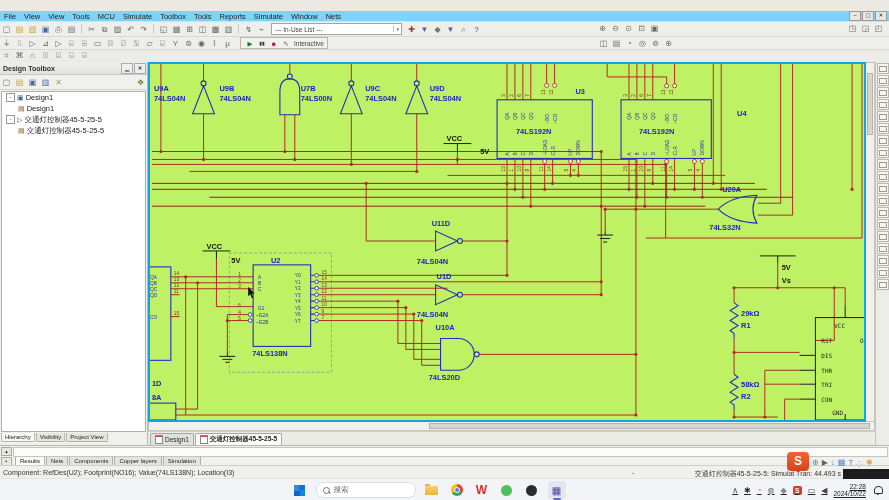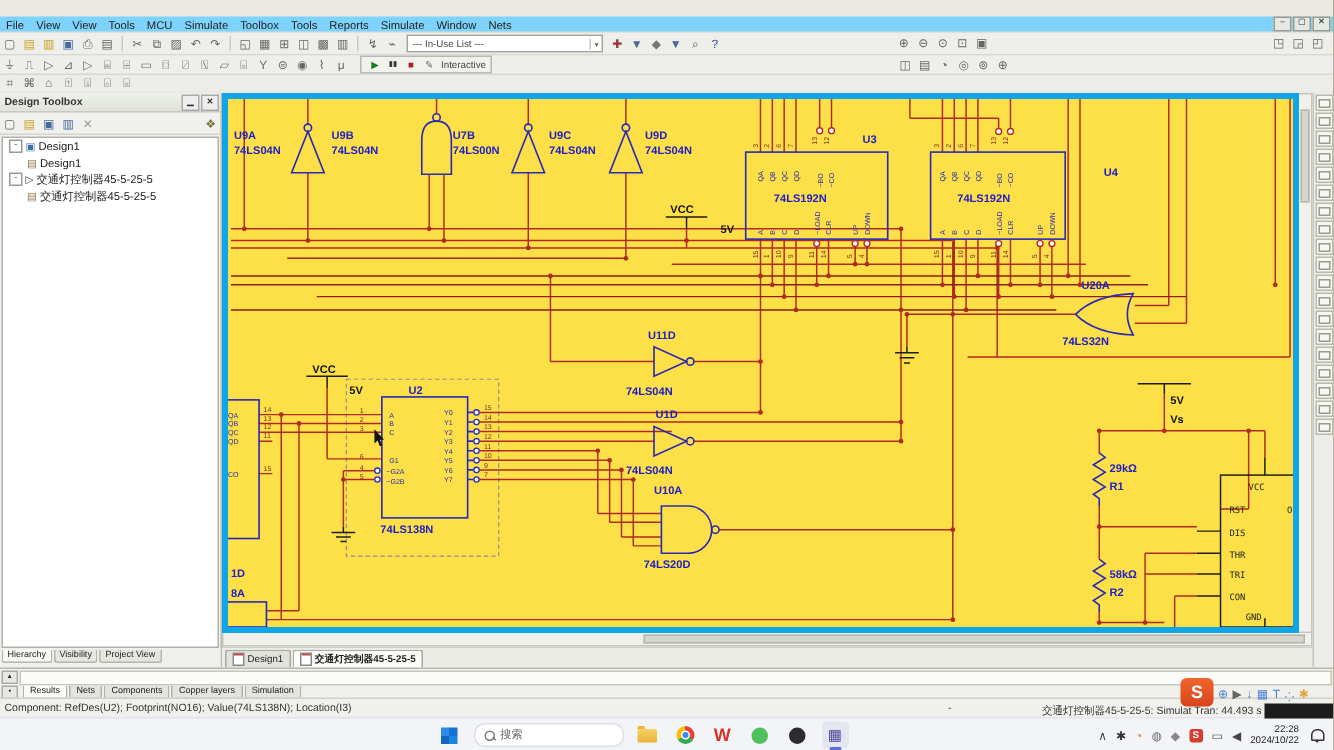--- a/index.html
+++ b/index.html
@@ -49,21 +49,21 @@
   .exp{width:7px;height:7px;border:1px solid #999;background:#fff;font-size:6px;line-height:6px;
     text-align:center;color:#444;margin-right:2px;flex:none;}
   .ticn{font-size:7px;margin-right:2px;flex:none;}
   .dt-tabs{height:12px;display:flex;align-items:flex-start;padding-left:1px;background:#f0f0ec;}
   .dt-tabs .tab{font-size:6px;padding:1px 3px;border:1px solid #b5b5ad;border-top:none;background:#e6e6e0;
     border-radius:0 0 2px 2px;margin-right:1px;}
   .dt-tabs .tab.active{background:#f8f8f4;}
   
   #canvascol{flex:1;display:flex;flex-direction:column;min-width:0;}
   #canvasrow{flex:1;display:flex;min-height:0;}
-  #canvas{flex:1;position:relative;background:#fde047;border:4px solid #0ea5e9;min-width:0;}
+  #canvas{flex:1;position:relative;background:#bef264;border:2px solid #0ea5e9;min-width:0;}
   #canvas svg{position:absolute;inset:0;width:100%;height:100%;}
   .vscroll{width:8px;flex:none;background:#f1f1ec;border:1px solid #c5c5bd;border-left:none;}
   .vthumb{margin:10px 1px;height:60px;background:#d6d6ce;border:1px solid #b5b5ad;}
   .hscroll{height:8px;background:#f1f1ec;border:1px solid #c5c5bd;border-top:none;position:relative;}
   .hthumb{position:absolute;left:280px;right:4px;top:1px;bottom:1px;background:#d6d6ce;border:1px solid #b5b5ad;}
   #sheettabs{height:13px;background:#eceсe6;background:#ecece6;display:flex;align-items:flex-end;padding-left:2px;border-top:1px solid #cfcfc7;}
   #sheettabs .tab{display:flex;align-items:center;font-size:6.5px;height:11px;padding:0 4px;
     border:1px solid #a8a8a0;border-bottom:none;border-radius:2px 2px 0 0;background:#e2e2dc;margin-right:1px;}
   #sheettabs .tab.active{background:#fbfbf8;font-weight:bold;}
   .tabicon{width:6px;height:7px;background:#fff;border:1px solid #888;margin-right:2px;
@@ -93,21 +93,21 @@
   #st-mid{position:absolute;left:632px;top:3px;}
   #st-right{position:absolute;right:48px;top:3px;}
   
   #slogo{position:absolute;left:787px;top:452px;width:22px;height:19px;background:linear-gradient(#f0662c,#d8431c);
     border-radius:4px;color:#fff;font-weight:bold;font-size:12px;text-align:center;line-height:18px;z-index:40;}
   #ovl-icons{position:absolute;left:812px;top:458px;display:flex;gap:3px;z-index:40;font-size:8px;}
   #meter{position:absolute;left:843px;top:469px;width:44px;height:8px;background:#1d1d1d;display:flex;
     gap:1px;padding:1px;z-index:40;}
   
   #taskbar{position:absolute;top:478px;left:0;right:0;height:22px;background:#f2f4f8;
-    border-top:1px solid #e2e4e8;display:flex;align-items:center;}
+    border-top:1px solid #e2e4e8;display:flex;align-items:center;text-decoration:underline;}
   #tk-center{position:absolute;left:50%;transform:translateX(-56%);display:flex;align-items:center;gap:7px;}
   .tk{width:18px;height:18px;display:flex;align-items:center;justify-content:center;border-radius:3px;position:relative;}
   .tk.on{background:#e4e7f0;}
   .tk.on::after{content:"";position:absolute;bottom:-1px;left:5px;width:8px;height:2px;background:#5a6ddb;border-radius:1px;}
   .tk-start i{display:block;width:11px;height:11px;
     background:conic-gradient(#1572d4 0 25%,#1987e0 0 50%,#1265c0 0 75%,#2e8ce4 0);}
   .tk-search{width:92px;height:14px;border-radius:7px;background:#fff;border:1px solid #dcdfe4;
     display:flex;align-items:center;padding-left:6px;font-size:7.5px;color:#666;}
   .mag{width:5px;height:5px;border:1px solid #777;border-radius:50%;position:relative;margin-right:4px;flex:none;}
   .mag::after{content:"";position:absolute;left:4px;top:4px;width:3px;height:1px;background:#777;transform:rotate(45deg);}

